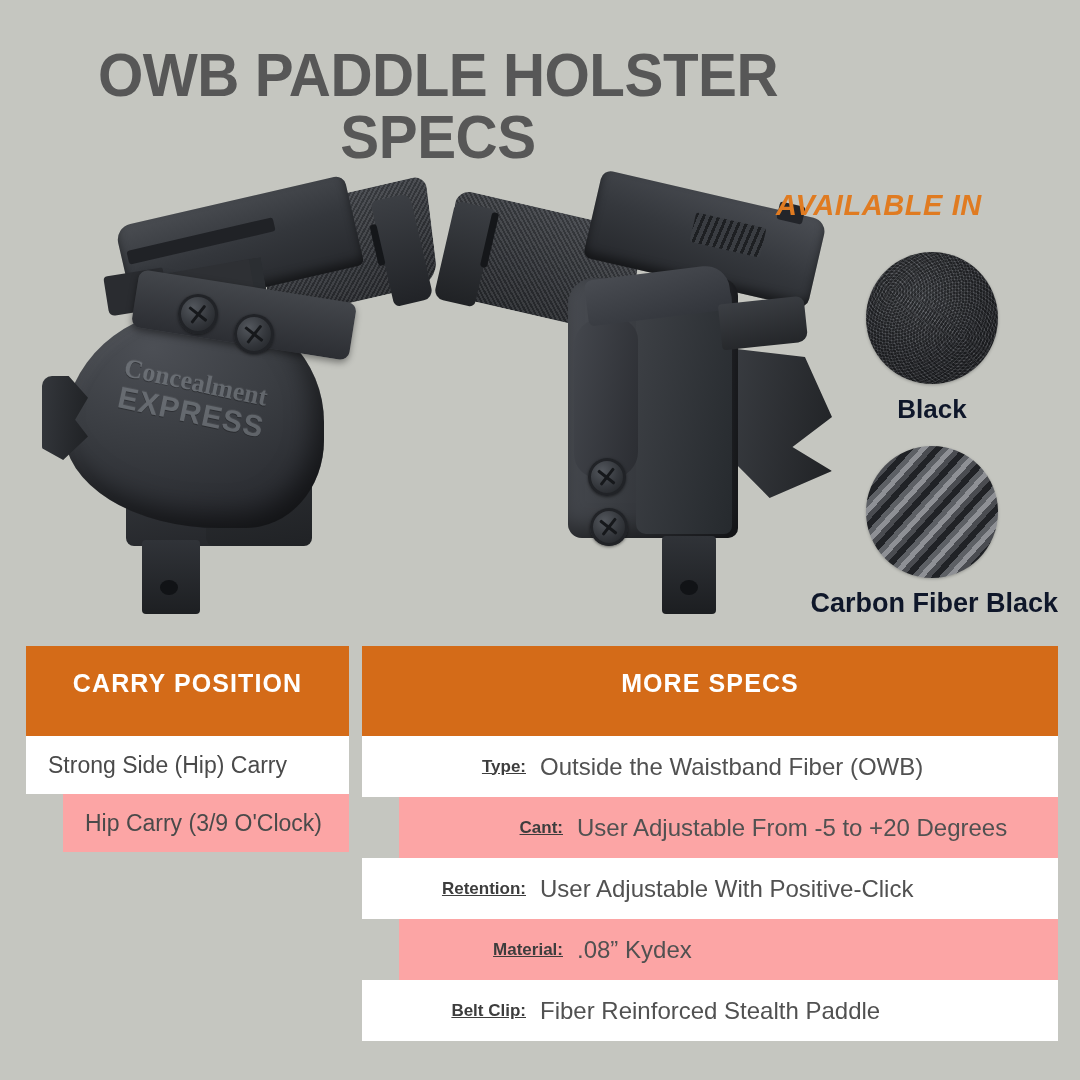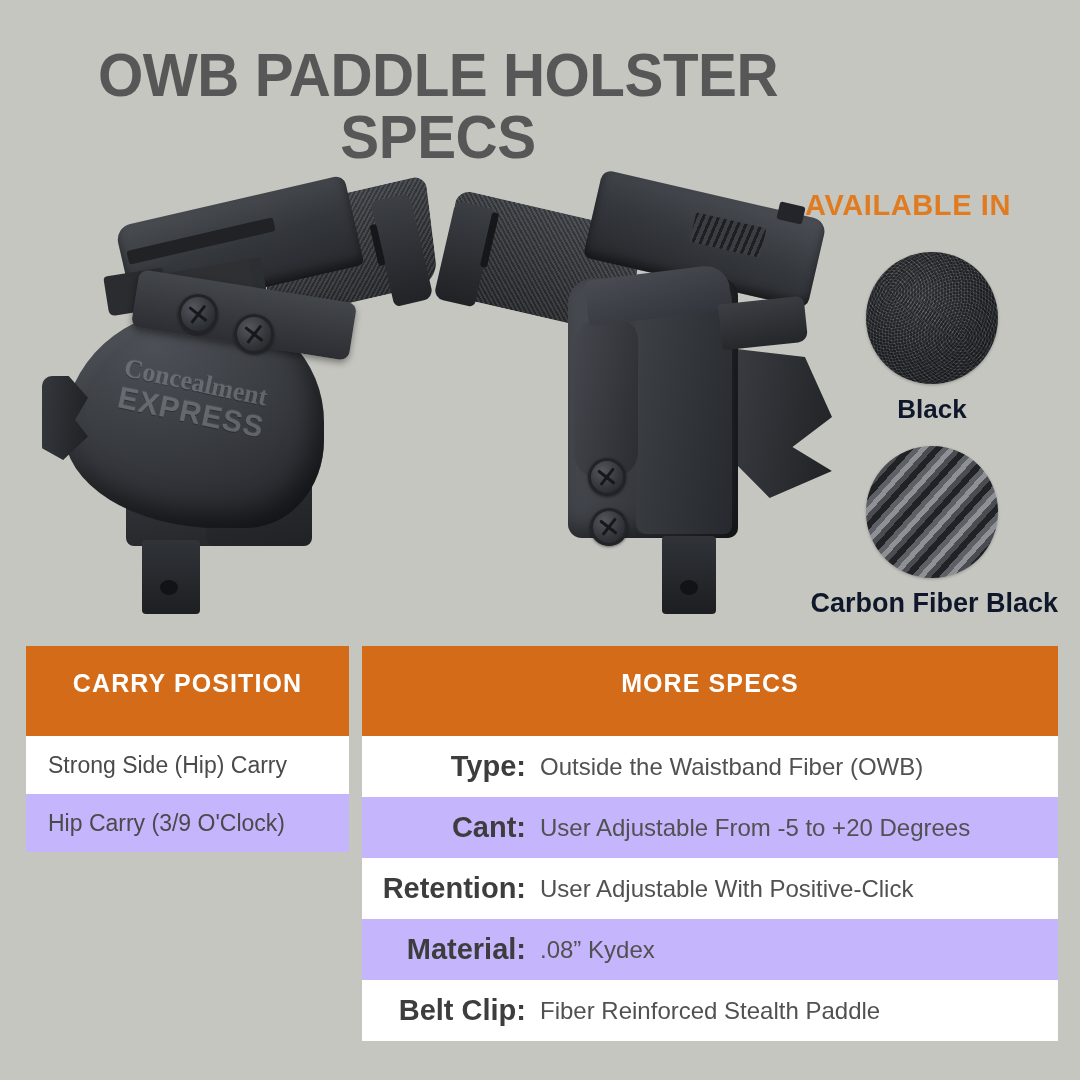--- a/index.html
+++ b/index.html
@@ -216,21 +216,21 @@
     position:absolute;left:222px;top:348px;width:54px;height:78px;
     background:linear-gradient(180deg,#303338,#1c1e21);border-radius:4px;
   }
   #hr-tail-hole{
     position:absolute;left:240px;top:392px;width:18px;height:15px;
     background:#111316;border-radius:50%;
   }
 
   
   #available-block{
-    position:absolute;right:22px;top:190px;width:300px;text-align:center;
+    position:absolute;right:4px;top:190px;width:300px;text-align:left;font-style:italic;
   }
   #available-title{
     color:#e07b21;font-size:29px;font-weight:700;letter-spacing:.6px;
     line-height:30px;
   }
   .swatch{
     width:132px;height:132px;border-radius:50%;
     box-shadow:0 1px 3px rgba(0,0,0,.25);
   }
   #swatch-black{
@@ -267,32 +267,33 @@
     background:#d46b18;color:#ffffff;
     font-size:25px;font-weight:700;letter-spacing:1.1px;
     text-align:center;
     height:90px;line-height:74px;
   }
   .tbl-row{
     background:#ffffff;
     height:60px;
     display:flex;align-items:center;
   }
-  .tbl-row.alt{background:#c4b5fd;}
+  .tbl-row.alt{background:#fca5a5;margin-left:37px;}
 
   #table-carry .tbl-row{
     justify-content:flex-start;padding-left:22px;
     font-size:23px;color:#4a4a4a;height:58px;
   }
 
   #table-specs .tbl-row{height:61px;}
   .spec-label{
     width:164px;text-align:right;padding-right:14px;
-    font-size:29px;font-weight:700;color:#3d3d3d;
+    font-size:17px;font-weight:700;color:#3d3d3d;
     flex:0 0 auto;
+    text-decoration:underline;
   }
   .spec-value{
     font-size:24px;color:#515151;
   }
 </style>
 </head>
 <body>
 
 <div id="title-block">
   <span class="line">OWB PADDLE HOLSTER</span>

